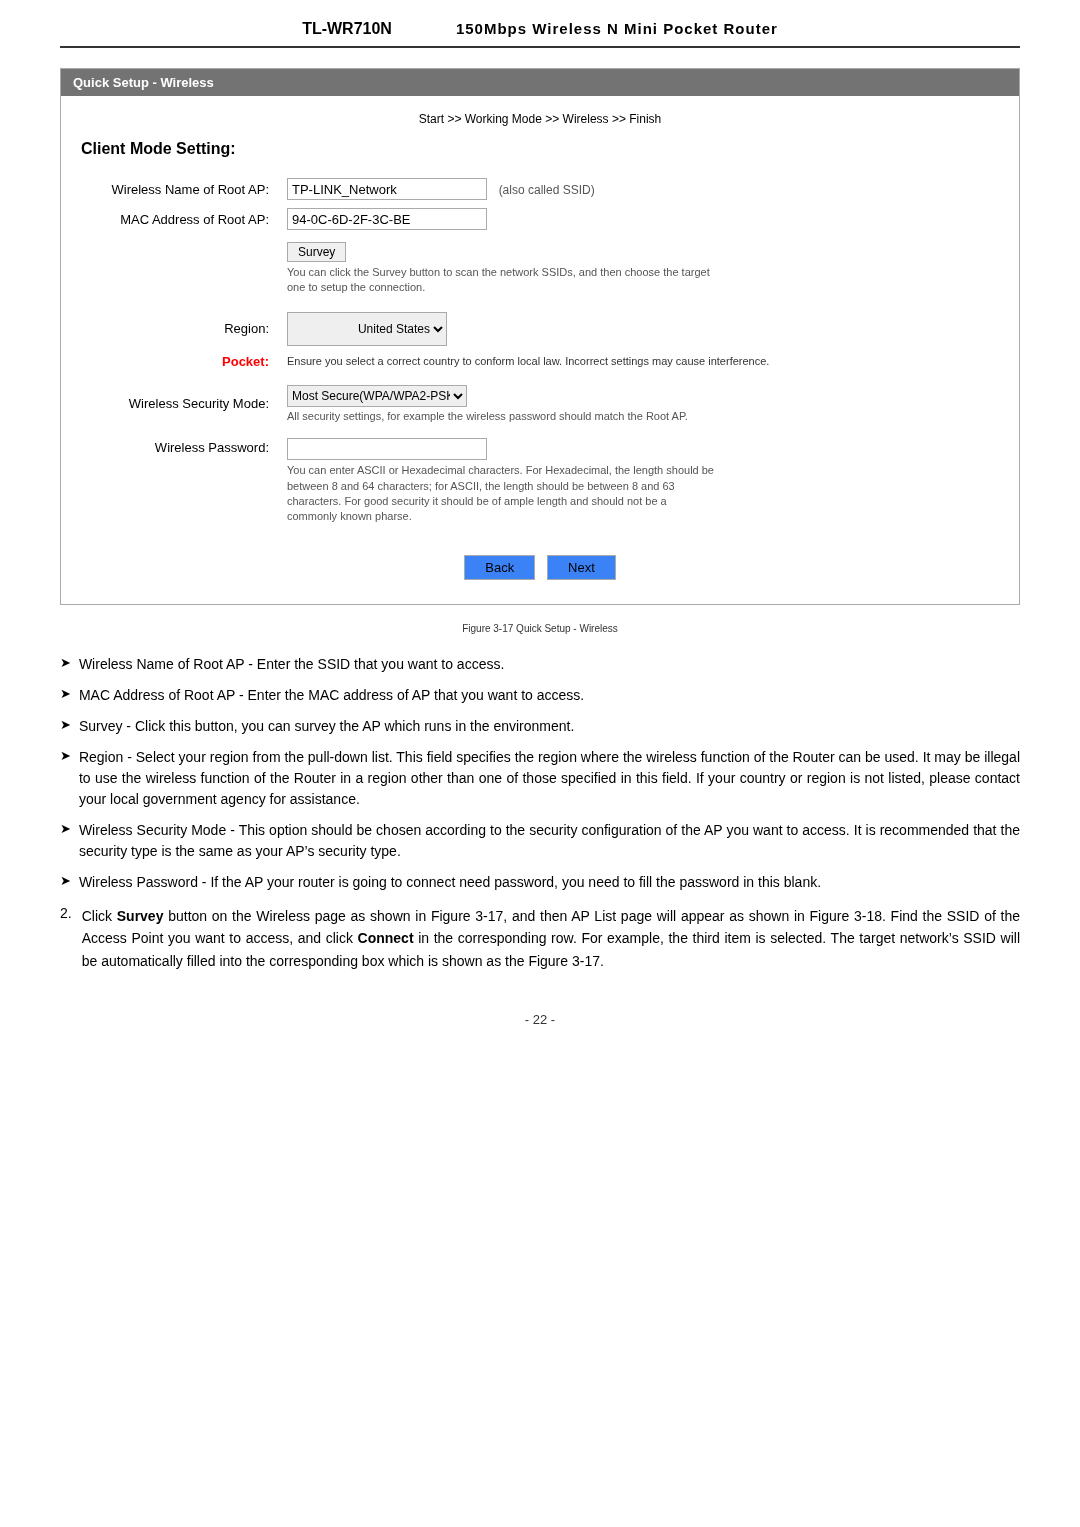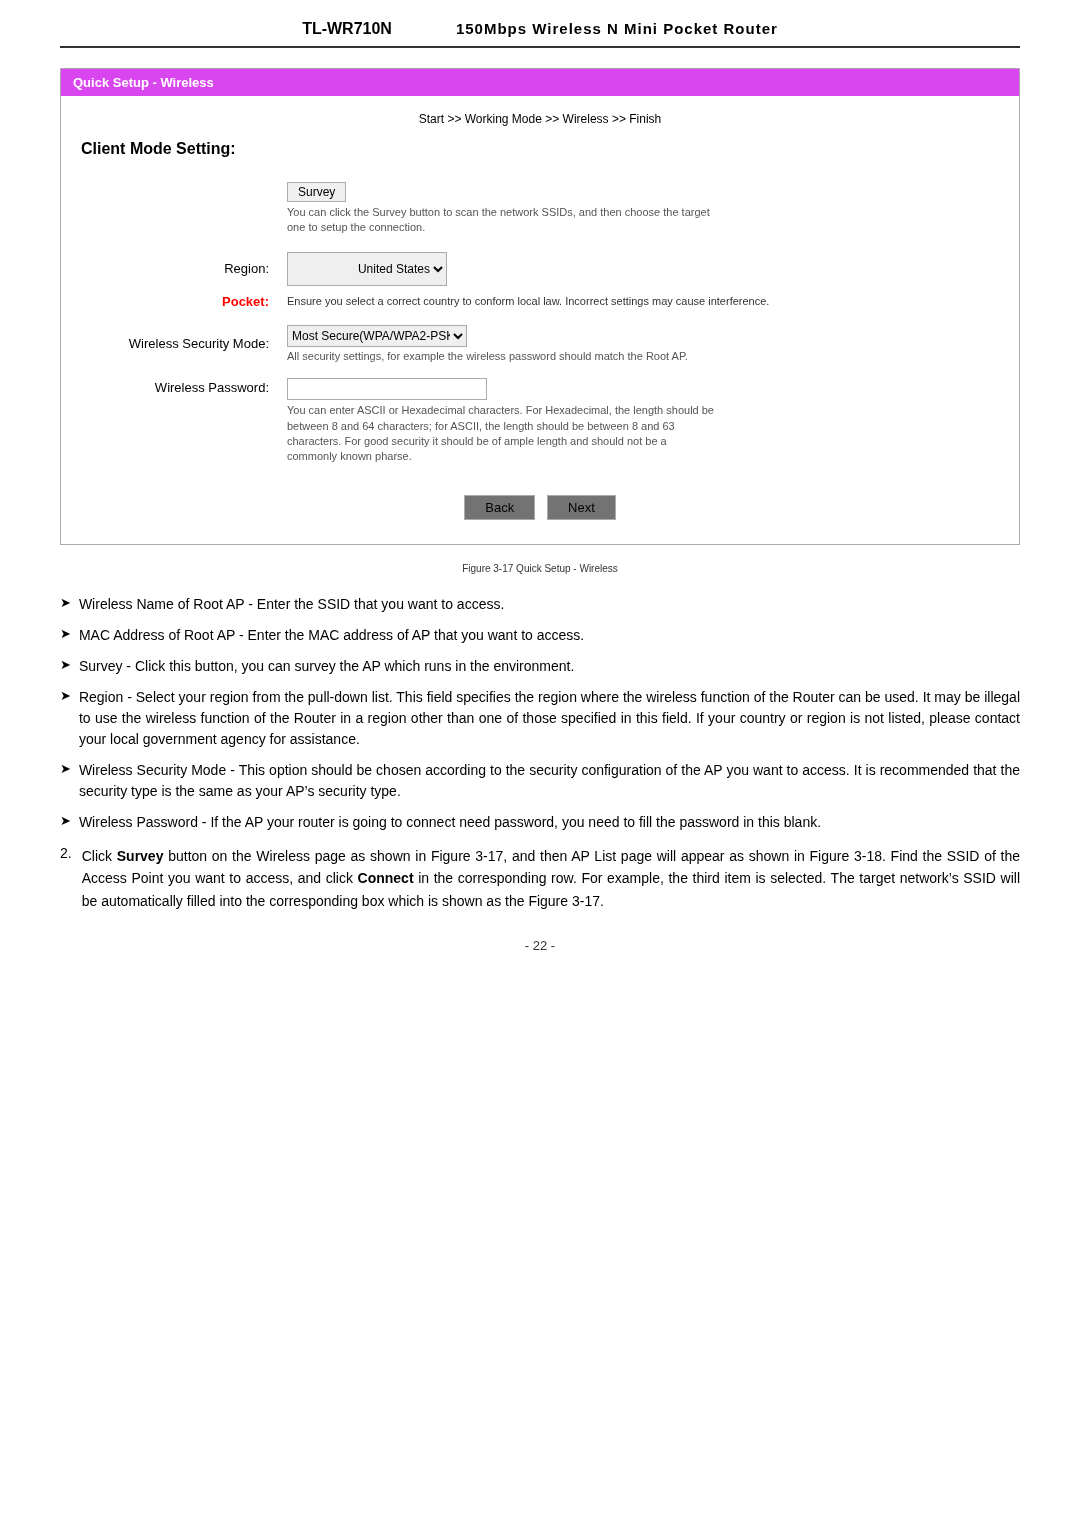--- a/index.html
+++ b/index.html
@@ -33,21 +33,21 @@
       font-weight: bold;
       letter-spacing: 1px;
     }
 
     
     .quick-setup-box {
       border: 1px solid #aaa;
       margin-bottom: 18px;
     }
     .quick-setup-title {
-      background: #d946ef;
+      background: #737373;
       color: #fff;
       font-weight: bold;
       font-size: 13px;
       padding: 6px 12px;
     }
     .quick-setup-inner {
       padding: 16px 20px;
     }
     .breadcrumb {
       font-size: 12px;
@@ -158,21 +158,21 @@
     }
     .form-buttons {
       text-align: center;
       margin-top: 16px;
       padding-bottom: 8px;
     }
     .form-buttons button {
       padding: 4px 20px;
       margin: 0 4px;
       border: 1px solid #aaa;
-      background: #737373;
+      background: #3b82f6;
       font-size: 13px;
       cursor: pointer;
       min-width: 60px;
     }
 
     
     .fig-caption {
       text-align: center;
       font-size: 10px;
       color: #333;
@@ -219,21 +219,21 @@
       line-height: 1.6;
       text-align: justify;
     }
     .num-content b {
       font-weight: bold;
     }
 
     
     .page-num {
       text-align: center;
-      margin-top: 26px;
+      margin-top: 40px;
       font-size: 13px;
       color: #333;
     }
 
     .row-spacer { height: 6px; }
     .row-spacer-lg { height: 10px; }
   </style>
 </head>
 <body>
 
@@ -244,21 +244,34 @@
 
 <div class="quick-setup-box">
   <div class="quick-setup-title">Quick Setup - Wireless</div>
   <div class="quick-setup-inner">
     <div class="breadcrumb">Start &gt;&gt; Working Mode &gt;&gt; Wireless &gt;&gt; Finish</div>
     <div class="section-title">Client Mode Setting:</div>
 
     <table class="form-table">
 
       <tbody>
-
+          <tr>
+        <td class="label-cell">Wireless Name of Root AP:</td>
+        <td class="value-cell">
+          <input type="text" value="TP-LINK_Network" style="">
+          <span class="ssid-also">(also called SSID)</span>
+        </td>
+      </tr>
+
+      <tr>
+        <td class="label-cell">MAC Address of Root AP:</td>
+        <td class="value-cell">
+          <input type="text" value="94-0C-6D-2F-3C-BE" style="">
+        </td>
+      </tr>
 
       <tr>
         <td class="label-cell"></td>
         <td class="value-cell">
           <button class="survey-btn">Survey</button>
           <div class="hint-text">You can click the Survey button to scan the network SSIDs, and then choose the target one to setup the connection.</div>
         </td>
       </tr>
       <tr class="row-spacer">
             <td colspan="2"></td>

